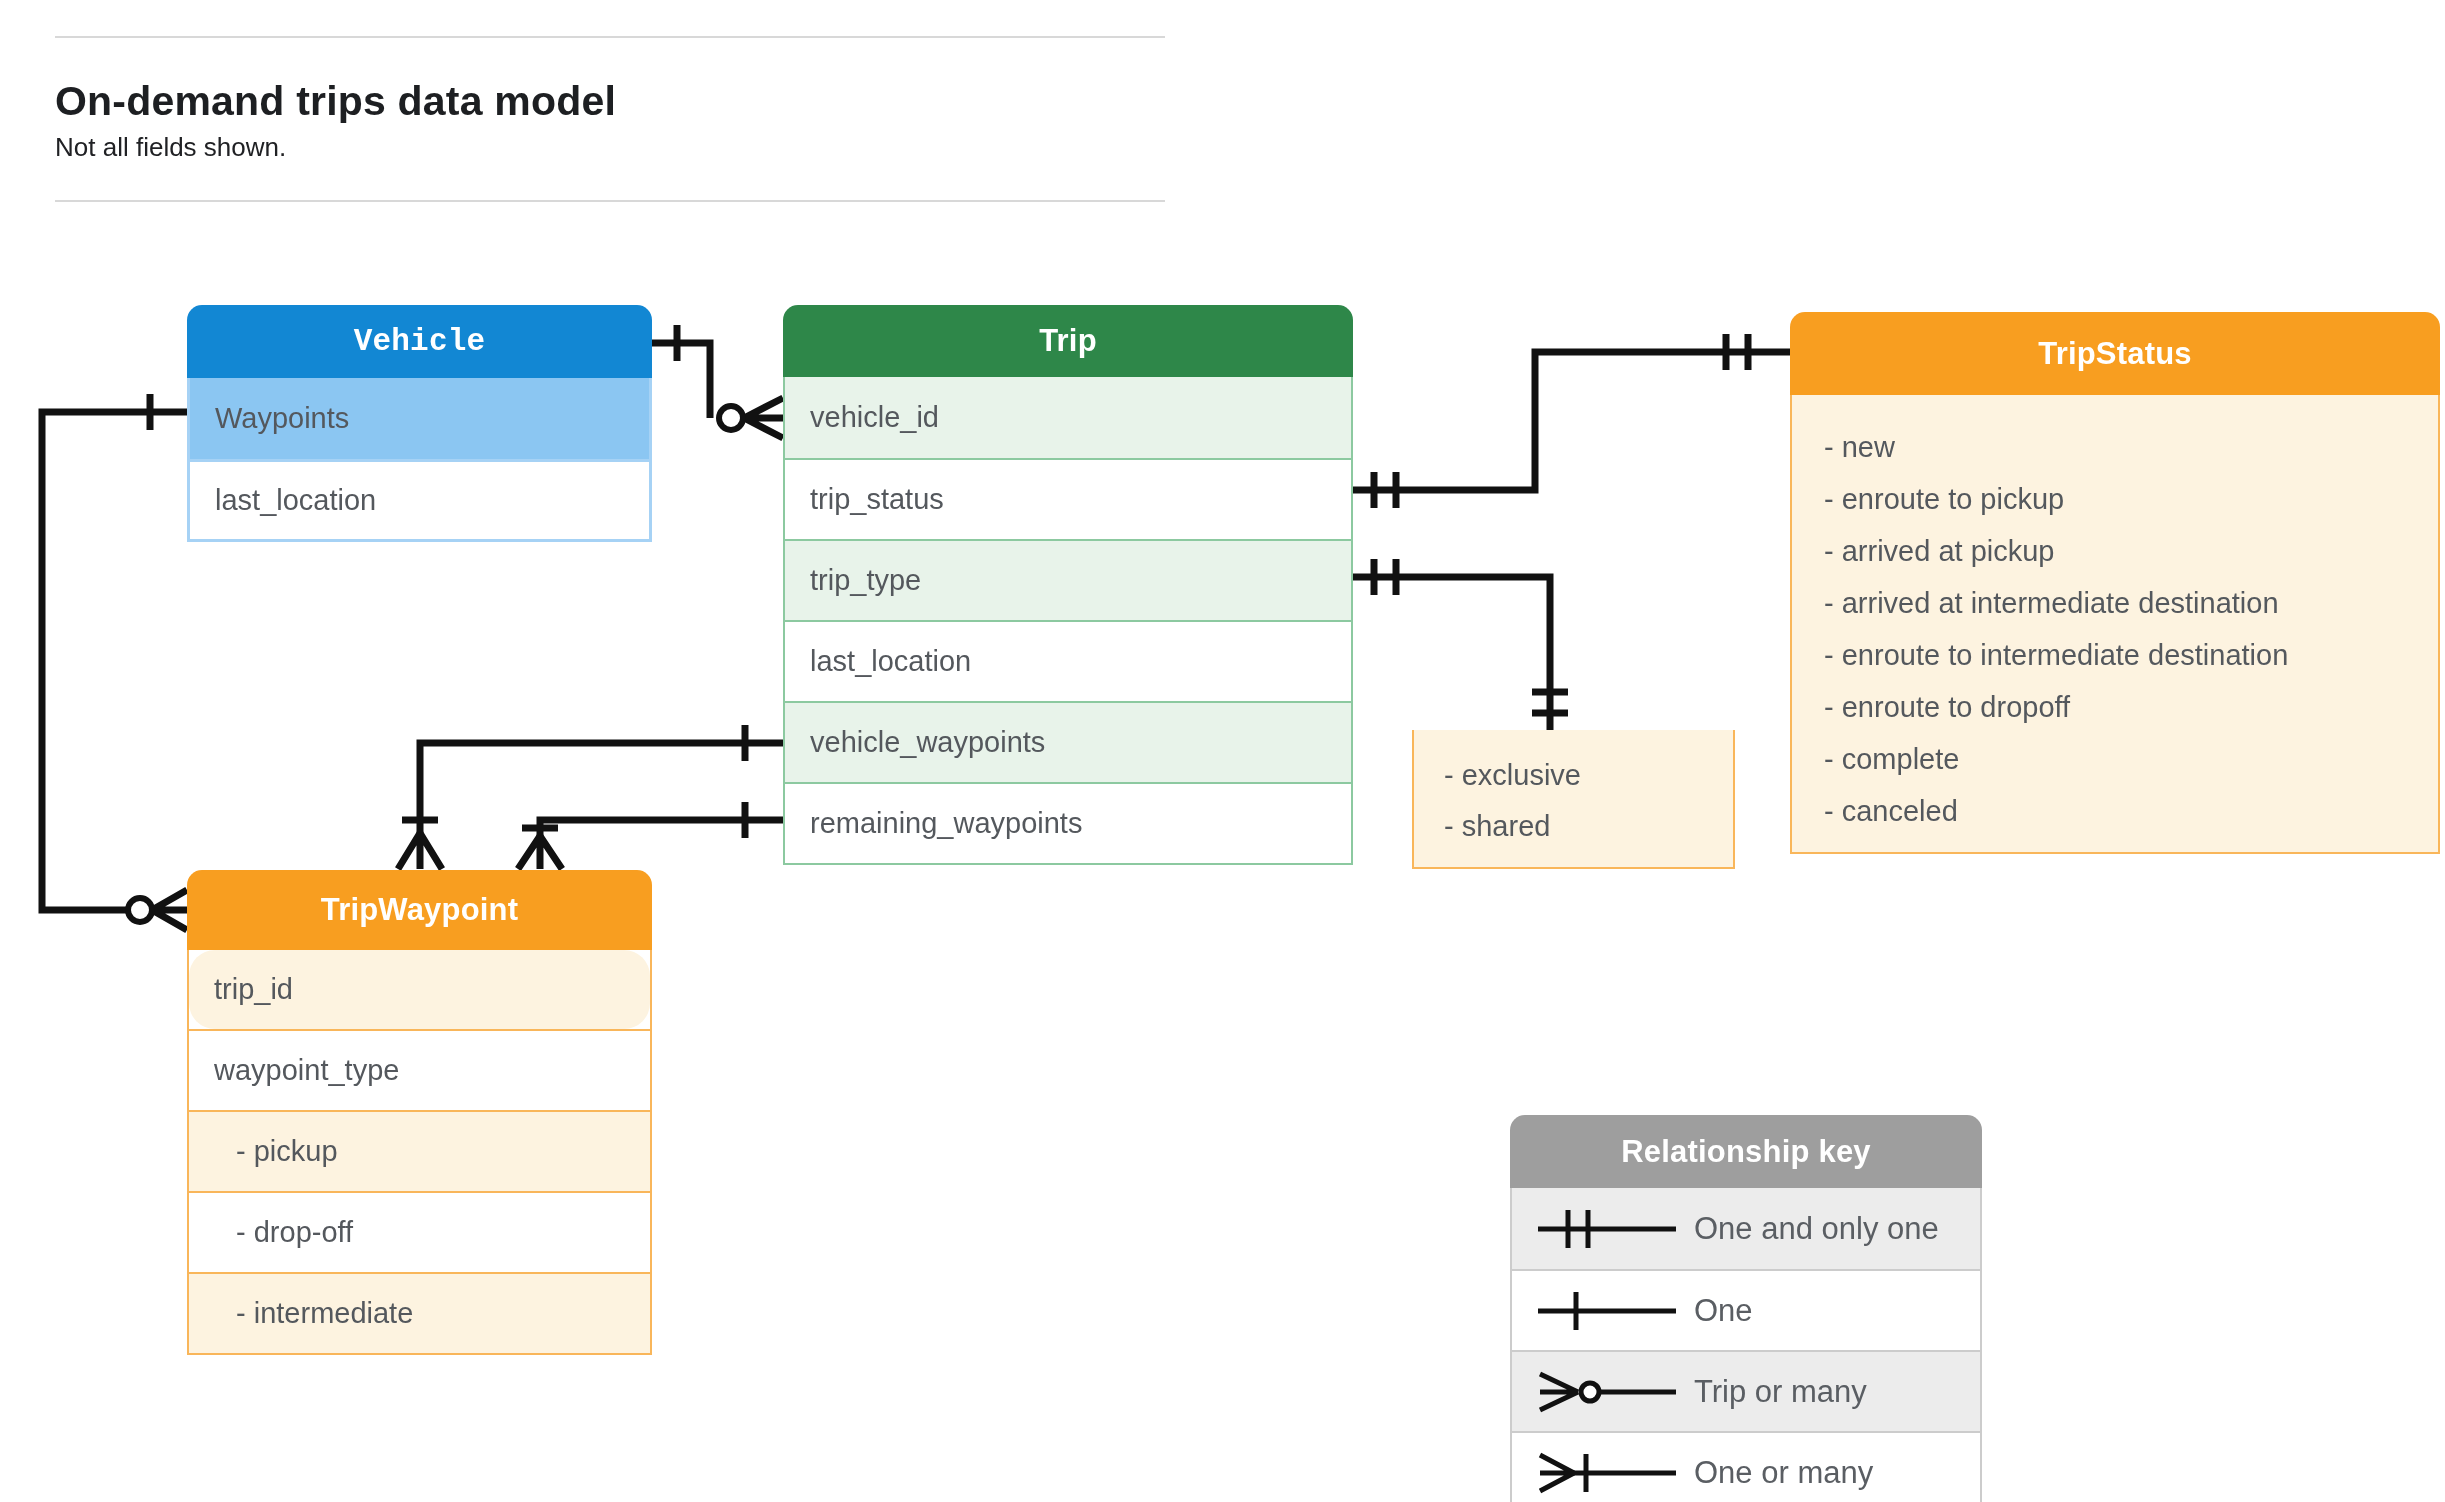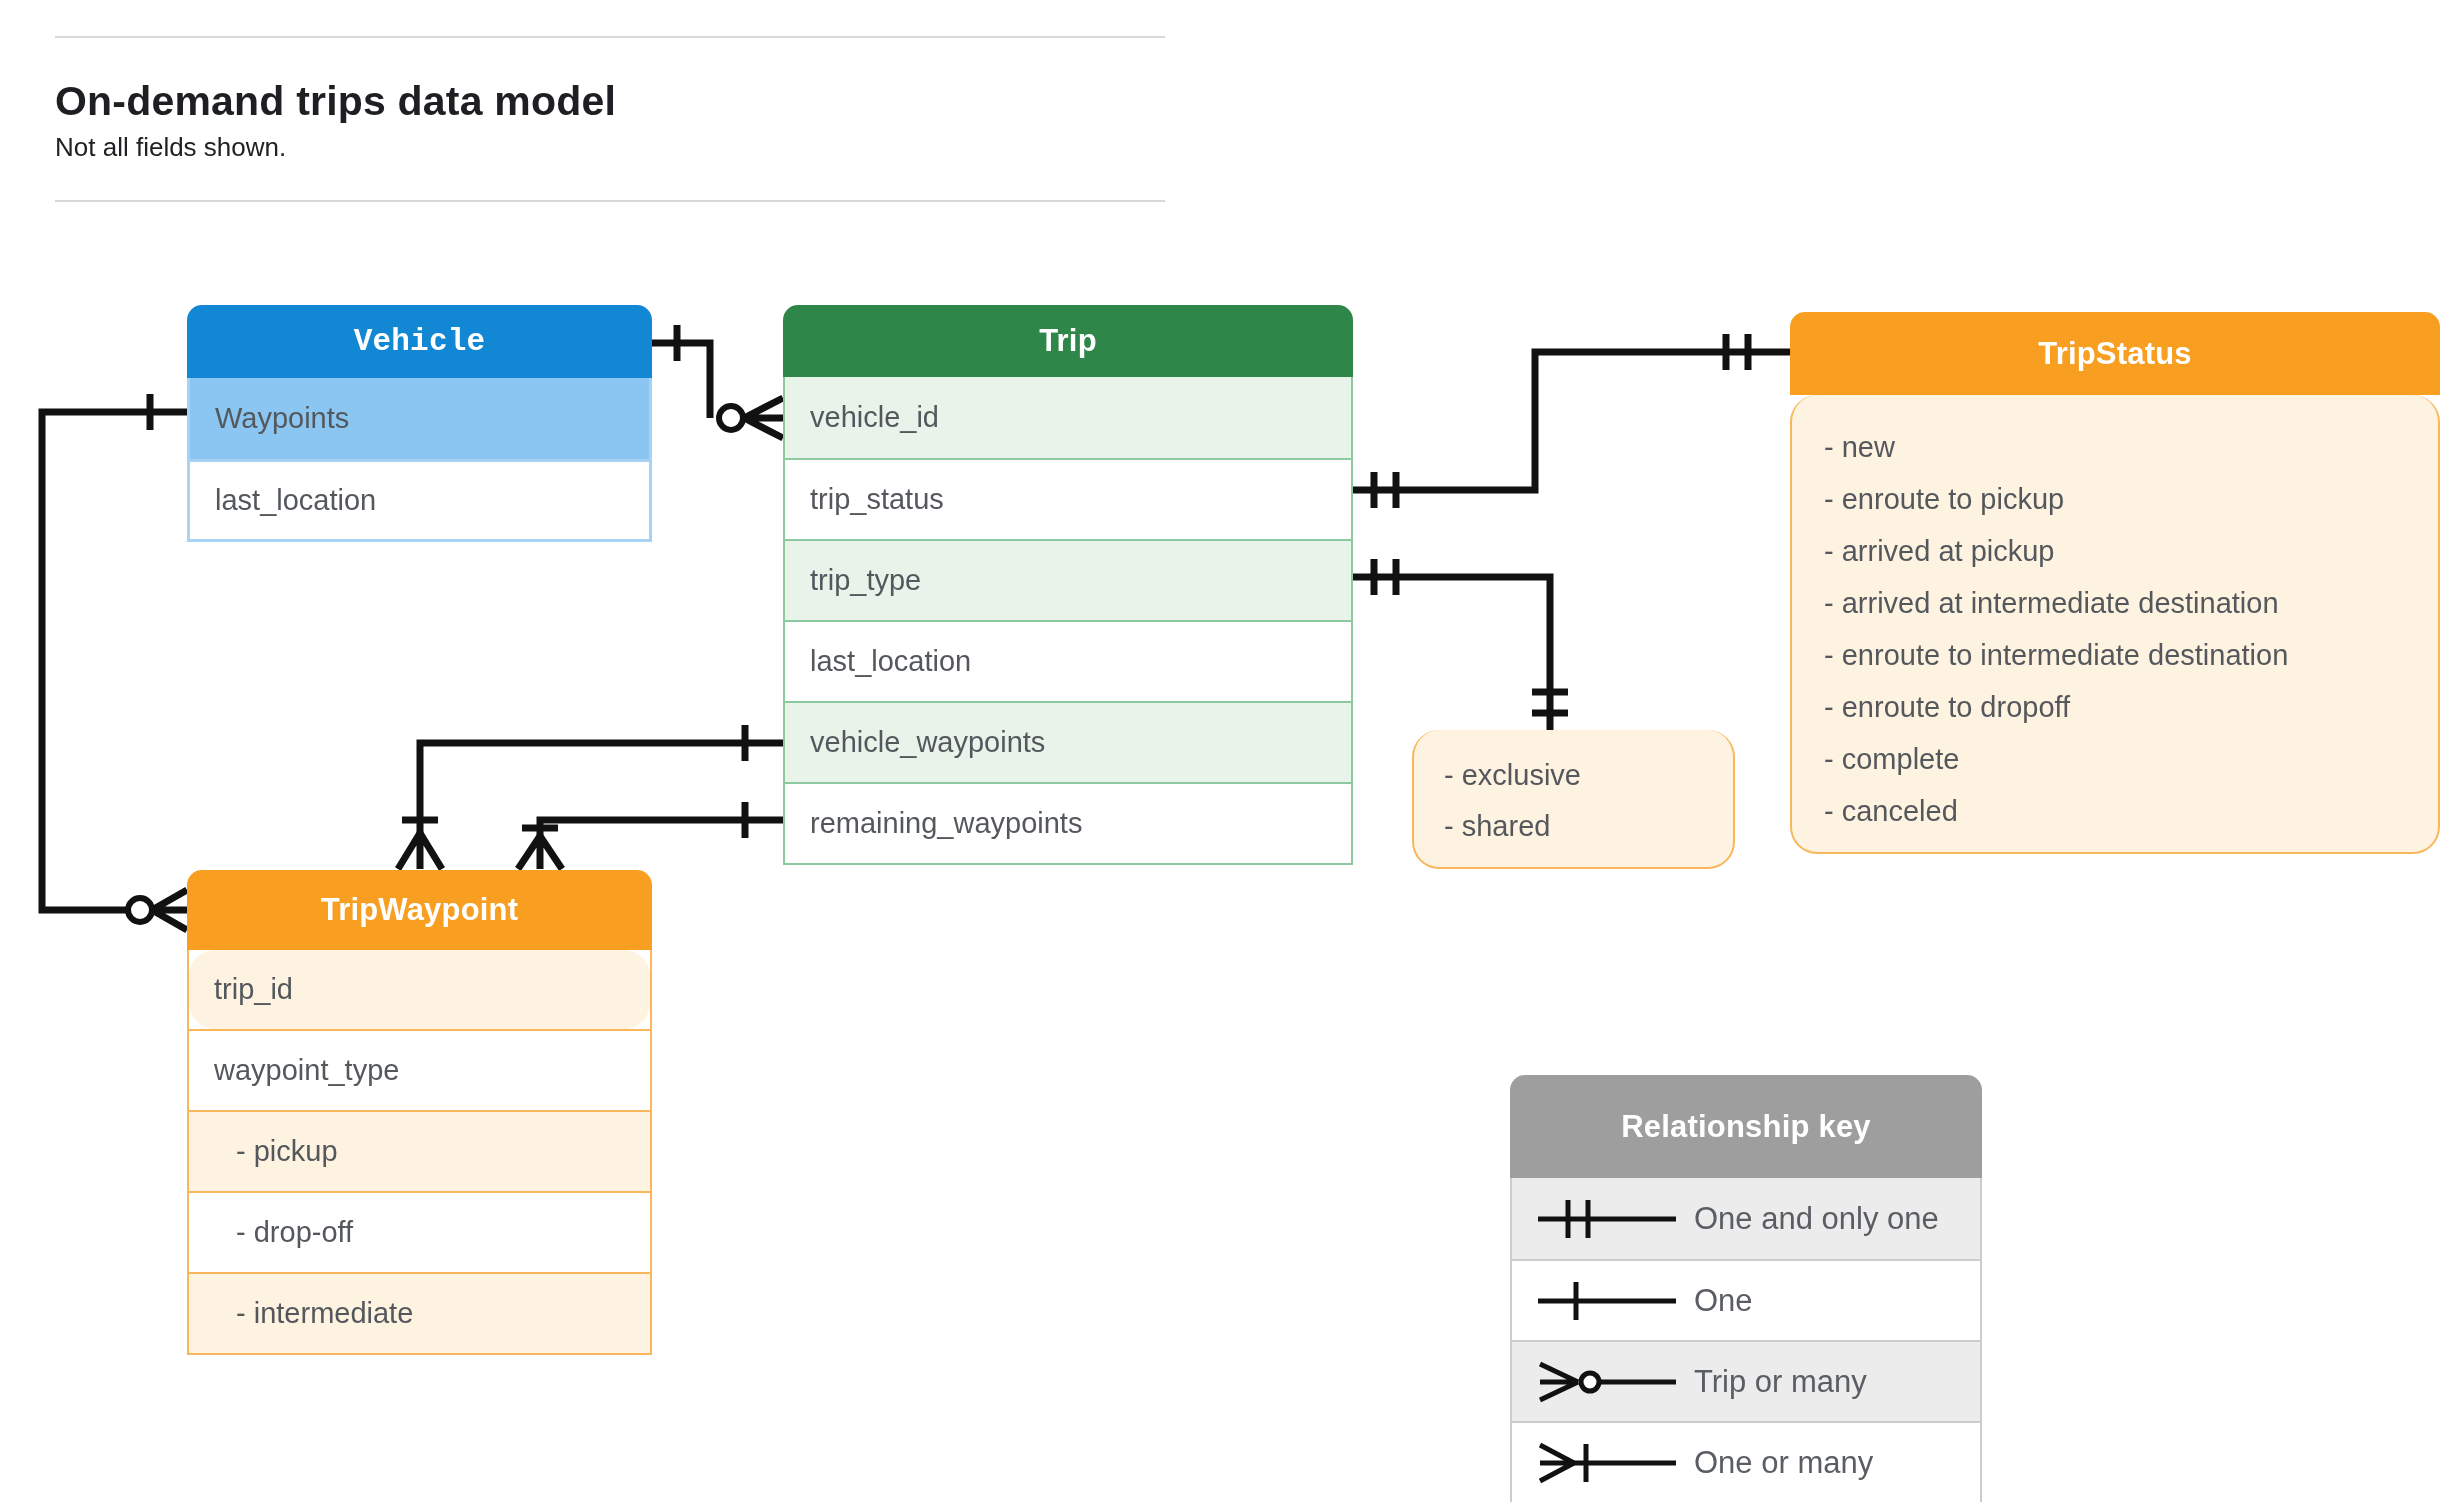--- a/index.html
+++ b/index.html
@@ -49,21 +49,21 @@
   .row{display:flex;align-items:center;padding-left:25px;font-size:29px;color:#54585d;background:#ffffff;}
   .blue-b .row + .row{border-top:3px solid #a6d2f5;}
   .green-b .row + .row{border-top:2px solid #8cc9a0;}
   .orange-b .row + .row{border-top:2px solid #f9b65a;}
   .row.hl-blue{background:var(--vehicle-row-highlight);}
   .row.hl-green{background:var(--trip-row-highlight);}
   .row.hl-cream{background:var(--enum-row-highlight);}
   .row.indent{padding-left:47px;}
   .row.route{flex-direction:column;align-items:flex-start;justify-content:flex-start;padding-top:24px;line-height:58px;}
 
-  .list{font-size:29px;color:#54585d;line-height:52px;border-radius:27px;}
+  .list{font-size:29px;color:#54585d;line-height:52px;}
   .list.status{padding:26px 20px 0 32px;background:var(--enum-row-highlight);}
   .list.type{padding:20px 20px 0 30px;background:var(--enum-row-highlight);line-height:51px;}
 
   
   .krow{display:flex;align-items:center;height:81px;padding-left:20px;background:#ffffff;}
   .gray-b .krow + .krow{border-top:2px solid #cccccc;}
   .krow.alt{background:#ececec;}
   .ksym{flex:none;width:150px;height:50px;}
   .ksym path{fill:none;stroke:#111111;stroke-width:5;}
   .ksym circle{fill:#ffffff;stroke:#111111;stroke-width:5;}
@@ -162,21 +162,21 @@
     <div class="ebody orange-b">
       <div class="row hl-cream" style="height:79px;border-radius:26px;">trip_id</div>
       <div class="row" style="height:81px;">waypoint_type</div>
       <div class="row indent hl-cream" style="height:81px;">- pickup</div>
       <div class="row indent" style="height:81px;">- drop-off</div>
       <div class="row indent hl-cream" style="height:81px;">- intermediate</div>
     </div>
   </section>
 
   <section class="entity" style="left:1510px;top:1075px;width:472px;">
-    <div class="ehdr gray" style="height:103px;">Relationship key</div>
+    <div class="ehdr gray" style="height:73px;margin-top:40px;">Relationship key</div>
     <div class="ebody gray-b">
       <div class="krow alt">
         <svg class="ksym" viewBox="0 0 150 50">
           <path d="M6,25 H144"></path>
             <path d="M36,6 V44"></path>
             <path d="M56,6 V44"></path>
         </svg>
         <span class="klabel">One and only one</span>
       </div>
       <div class="krow">

